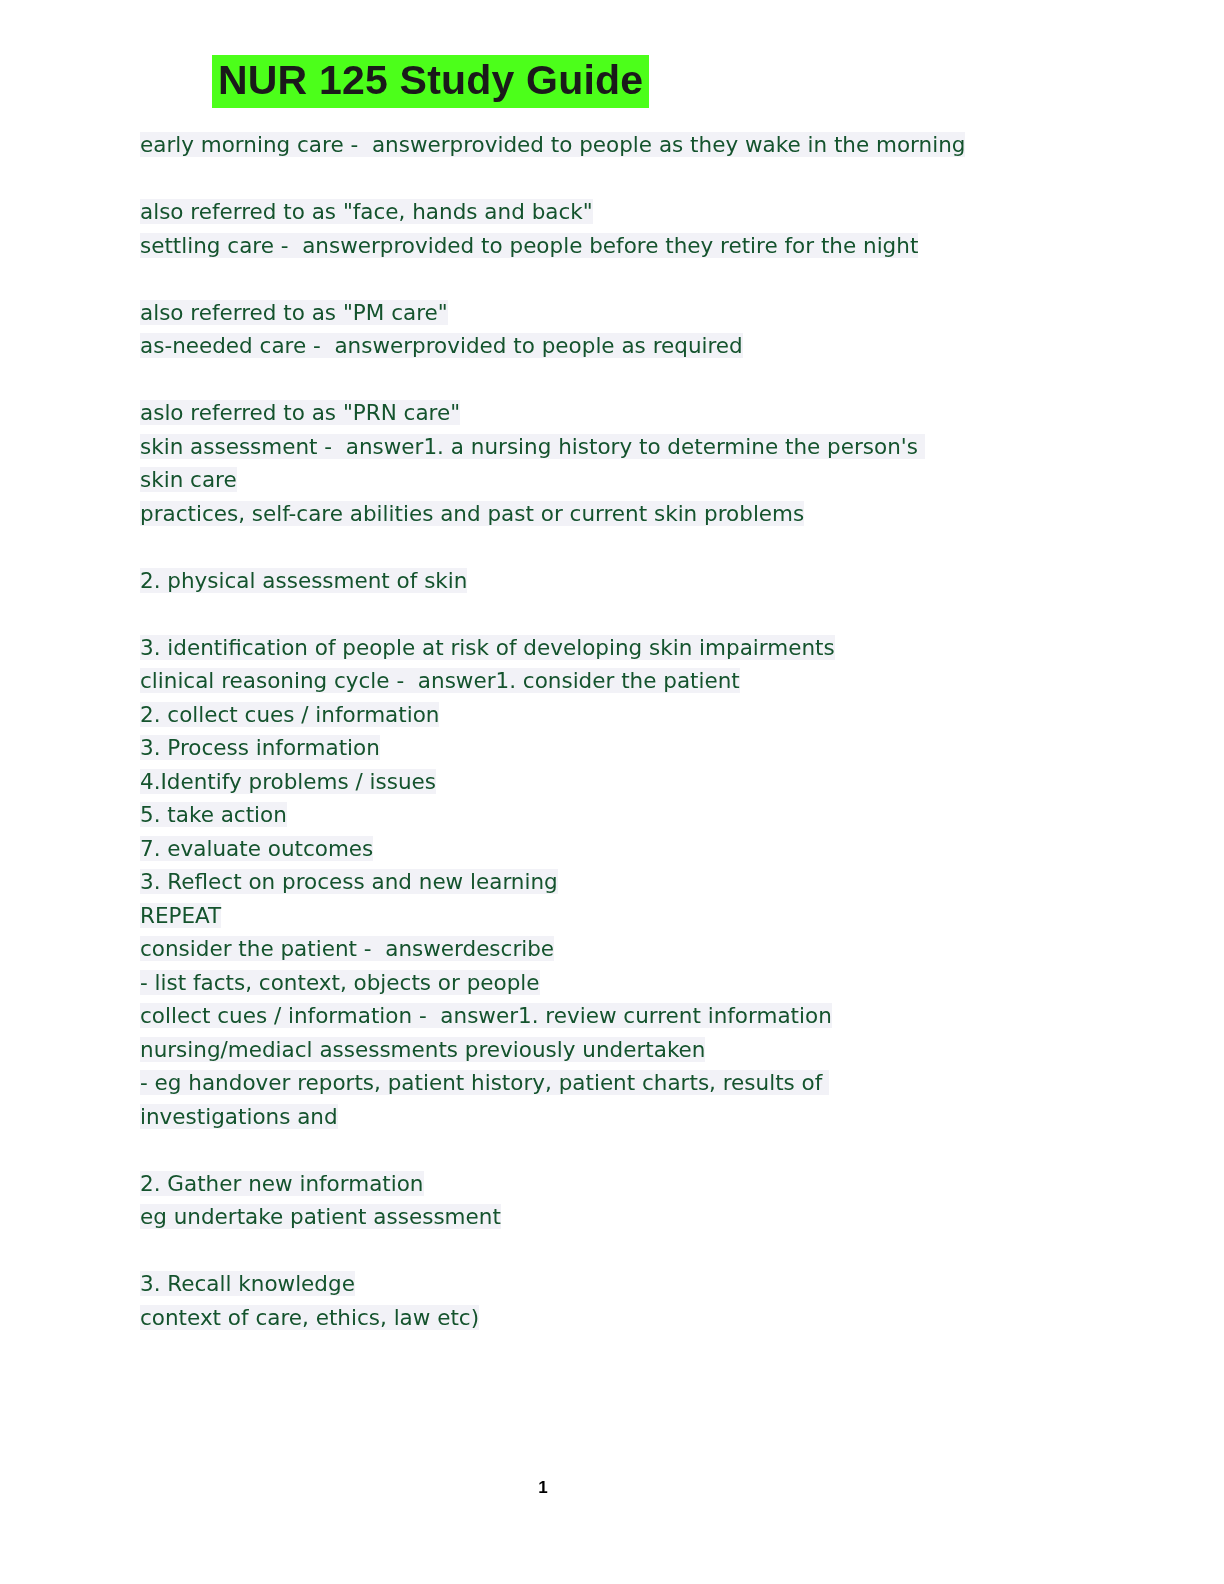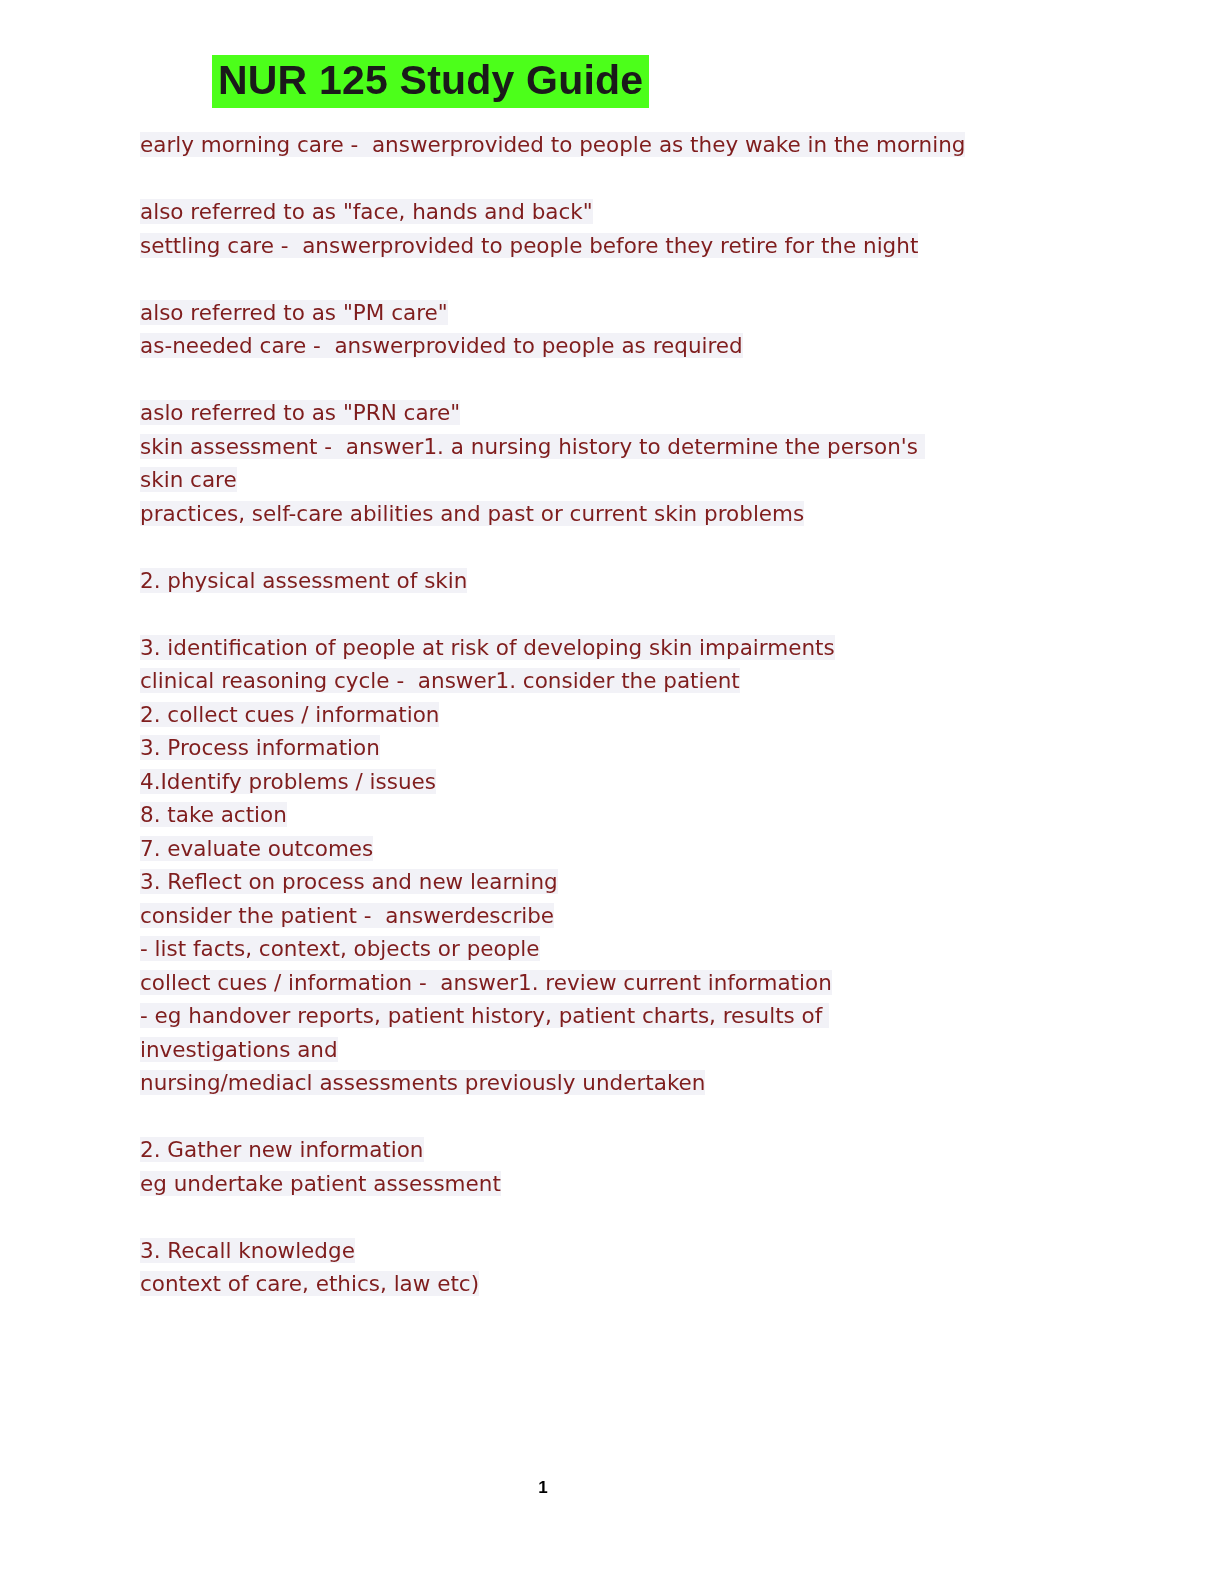--- a/index.html
+++ b/index.html
@@ -31,21 +31,21 @@
     display: inline-block;
     background: #4cff1a;
     padding: 2px 6px 4px 6px;
     margin: 0 0 0 72px;
     letter-spacing: 0.2px;
   }
   .body-block {
     margin-top: 20px;
     font-size: 21.5px;
     line-height: 33.5px;
-    color: #7f1d1d;
+    color: #14532d;
   }
   .line {
     white-space: pre-wrap;
     min-height: 33.5px;
   }
   .line span.hl {
     background: #f2f2f7;
     box-decoration-break: clone;
     -webkit-box-decoration-break: clone;
   }
@@ -84,28 +84,29 @@
       <div class="line"><span class="hl">skin assessment -  answer1. a nursing history to determine the person's skin care</span></div>
       <div class="line"><span class="hl">practices, self-care abilities and past or current skin problems</span></div>
       <div class="line blank"></div>
       <div class="line"><span class="hl">2. physical assessment of skin</span></div>
       <div class="line blank"></div>
       <div class="line"><span class="hl">3. identification of people at risk of developing skin impairments</span></div>
       <div class="line"><span class="hl">clinical reasoning cycle -  answer1. consider the patient</span></div>
       <div class="line"><span class="hl">2. collect cues / information</span></div>
       <div class="line"><span class="hl">3. Process information</span></div>
       <div class="line"><span class="hl">4.Identify problems / issues</span></div>
-      <div class="line"><span class="hl">8. take action</span></div>
+      <div class="line"><span class="hl">5. take action</span></div>
       <div class="line"><span class="hl">7. evaluate outcomes</span></div>
       <div class="line"><span class="hl">3. Reflect on process and new learning</span></div>
+      <div class="line"><span class="hl">REPEAT</span></div>
       <div class="line"><span class="hl">consider the patient -  answerdescribe</span></div>
       <div class="line"><span class="hl">- list facts, context, objects or people</span></div>
       <div class="line"><span class="hl">collect cues / information -  answer1. review current information</span></div>
+      <div class="line"><span class="hl">nursing/mediacl assessments previously undertaken</span></div>
       <div class="line"><span class="hl">- eg handover reports, patient history, patient charts, results of investigations and</span></div>
-      <div class="line"><span class="hl">nursing/mediacl assessments previously undertaken</span></div>
       <div class="line blank"></div>
       <div class="line"><span class="hl">2. Gather new information</span></div>
       <div class="line"><span class="hl">eg undertake patient assessment</span></div>
       <div class="line blank"></div>
       <div class="line"><span class="hl">3. Recall knowledge</span></div>
       <div class="line"><span class="hl">context of care, ethics, law etc)</span></div>
     </div>
 
   <div class="page-number">1</div>
 

